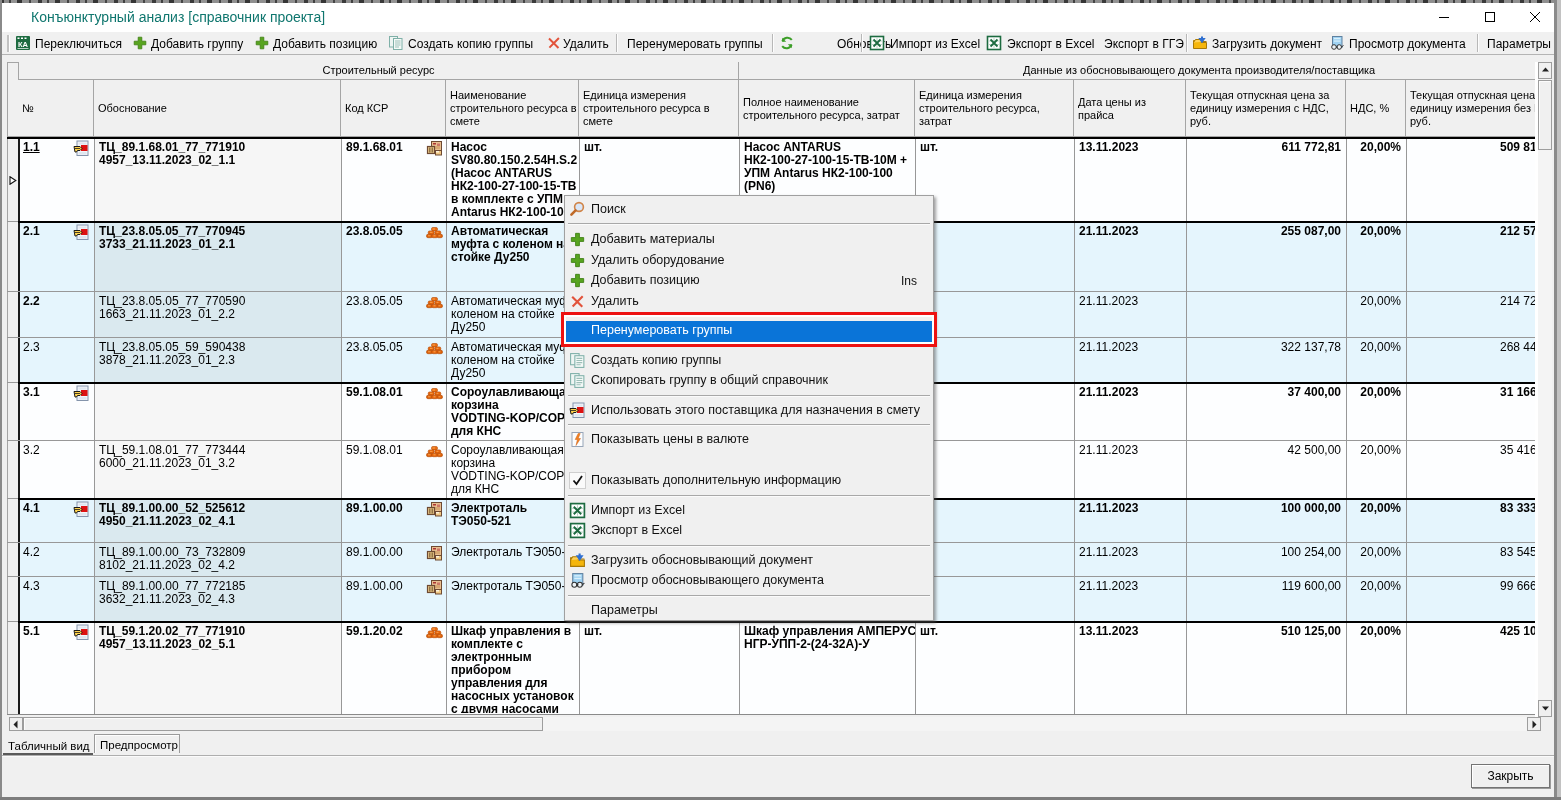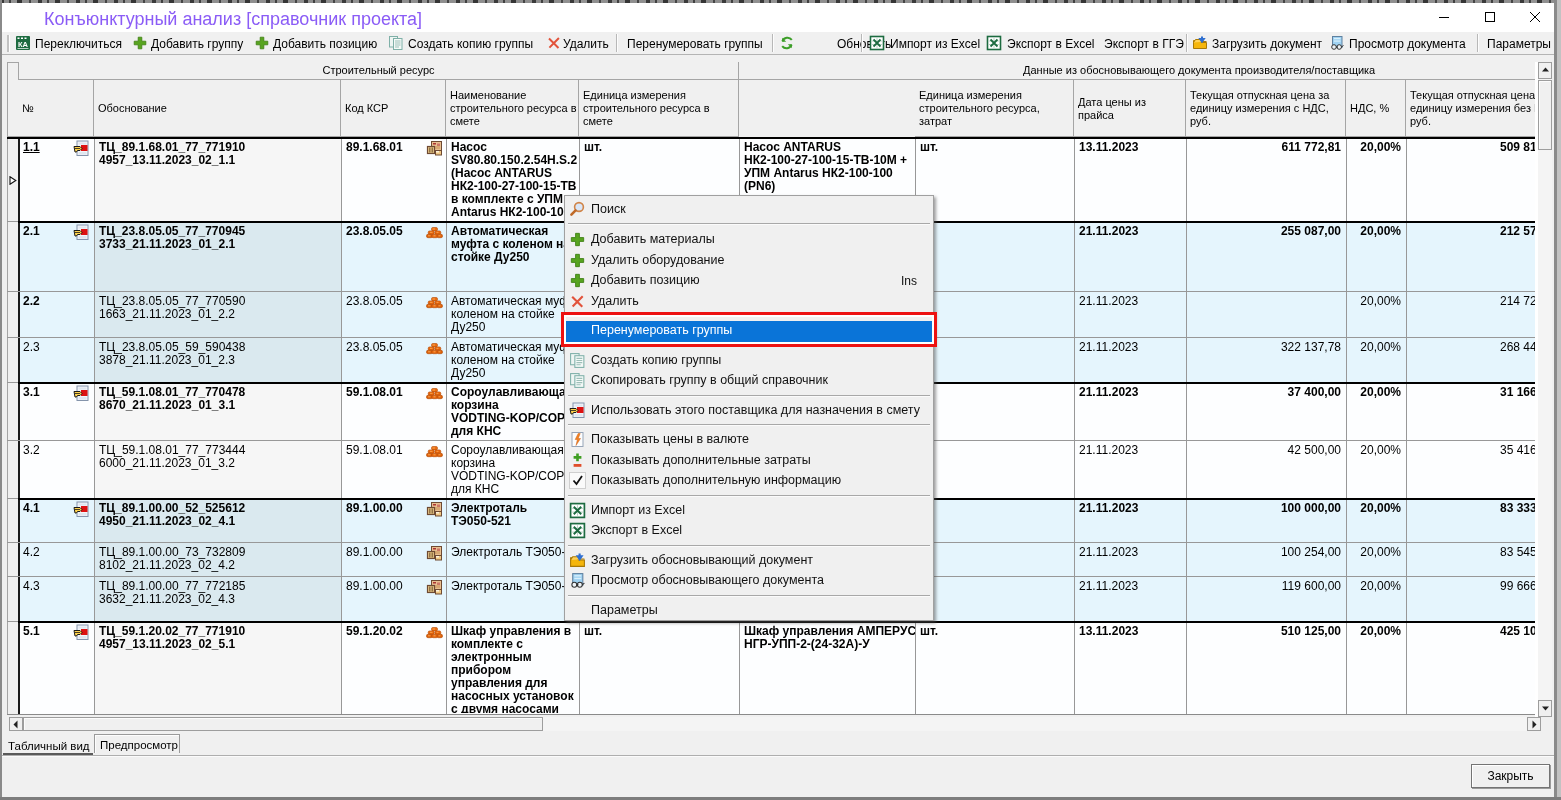--- a/index.html
+++ b/index.html
@@ -2,21 +2,21 @@
 <html><head><meta charset="utf-8">
 <style>
 *{margin:0;padding:0;box-sizing:border-box}
 html,body{width:1561px;height:800px;overflow:hidden;font-family:"Liberation Sans",sans-serif;background:#f0f0f0}
 .abs{position:absolute}
 #page{position:relative;width:1561px;height:800px;background:#f0f0f0}
 
 #topstrip{left:0;top:0;width:1561px;height:3px;background:#909090;
  background-image:repeating-linear-gradient(90deg,#3a3a3a 0 4px,#8f8f8f 4px 9px,#404040 9px 11px,#939393 11px 17px,#353535 17px 22px,#8f8f8f 22px 29px,#454545 29px 31px,#909090 31px 38px);}
 #titlebar{left:2px;top:3px;width:1555px;height:29px;background:#fff}
-#title{left:44px;top:9px;font-size:18px;color:#8b5cf6}
+#title{left:31px;top:9px;font-size:14px;color:#0f766e}
 .capbtn{top:10px;width:14px;height:14px}
 #frameL{left:0;top:0;width:2px;height:800px;background:#8a8a8a}
 #frameR{left:1554px;top:0;width:3px;height:797px;background:#8a8a8a}
 #frameRbg{left:1557px;top:0;width:4px;height:800px;background:#c2c2c2}
 #frameB{left:0;top:797px;width:1561px;height:3px;background:#7d7d7d}
 
 #toolbar{left:2px;top:32px;width:1552px;height:23px;background:#f0f0f0;border-bottom:1px solid #b4b4b4}
 #tbgap{left:2px;top:56px;width:1552px;height:6px;background:#f0f0f0}
 .tbt{position:absolute;top:5px;font-size:12px;color:#000;white-space:nowrap}
 .tbi{position:absolute;top:3px;width:16px;height:16px}
@@ -152,20 +152,23 @@
     </div>
 <div class="hcell hc2" style="left:341px;top:80px;width:105px;height:57px">
       <div>Код КСР</div>
     </div>
 <div class="hcell hc2" style="left:446px;top:80px;width:133px;height:57px">
       <div>Наименование<br>строительного ресурса в<br>смете</div>
     </div>
 <div class="hcell hc2" style="left:579px;top:80px;width:160px;height:57px">
       <div>Единица измерения<br>строительного ресурса в<br>смете</div>
     </div>
+<div class="hcell hc2" style="left:739px;top:80px;width:176px;height:57px">
+      <div>Полное наименование<br>строительного ресурса, затрат</div>
+    </div>
 <div class="hcell hc2" style="left:915px;top:80px;width:159px;height:57px">
       <div>Единица измерения<br>строительного ресурса,<br>затрат</div>
     </div>
 <div class="hcell hc2" style="left:1074px;top:80px;width:112px;height:57px">
       <div>Дата цены из<br>прайса</div>
     </div>
 <div class="hcell hc2" style="left:1186px;top:80px;width:160px;height:57px">
       <div>Текущая отпускная цена за<br>единицу измерения с НДС,<br>руб.</div>
     </div>
 <div class="hcell hc2" style="left:1346px;top:80px;width:60px;height:57px">
@@ -308,21 +311,20 @@
 <div class="cell" style="left:1407px;top:338px;width:128px;height:43px;padding-left:93px">268 448,15</div>
 <div class="cell b" style="left:19px;top:383px;width:75px;height:56px;">3.1</div>
 <div class="abs" style="left:73px;top:385px;width:17px;height:17px"><svg viewBox="0 0 17 17">
         <rect x="4" y="1" width="11" height="14.5" fill="#f2f5fa" stroke="#8494ab"></rect>
         <rect x="5.5" y="2.5" width="8" height="2" fill="#dfe6ef"></rect>
         <rect x="5.5" y="12" width="8" height="2.5" fill="#dfe6ef"></rect>
         <rect x="8" y="5" width="6.5" height="6" fill="#dd1111"></rect>
         <path d="M1,6.5h6l2,2l-2,2H4.5l-1,1.5H2z" fill="#ffd34d" stroke="#1a1a1a" stroke-width="1"></path>
         <path d="M2,8.5h5" stroke="#1a1a1a" stroke-width="0.8"></path>
       </svg></div>
-<div class="cell b" style="left:95px;top:383px;width:246px;height:56px;">ТЦ_59.1.08.01_77_770478<br>8670_21.11.2023_01_3.1</div>
 <div class="cell b" style="left:342px;top:383px;width:104px;height:56px;">59.1.08.01</div>
 <div class="abs" style="left:426px;top:385px;width:17px;height:17px"><svg viewBox="0 0 17 17">
         <g stroke="#b34b05" stroke-width="0.6">
           <rect x="5.5" y="3.5" width="6" height="3.4" rx="1.4" fill="#ea6c12"></rect>
           <rect x="2.2" y="6.9" width="6" height="3.4" rx="1.4" fill="#e8650c"></rect>
           <rect x="8.8" y="6.9" width="6" height="3.4" rx="1.4" fill="#e8650c"></rect>
           <rect x="0.5" y="10.3" width="6" height="3.4" rx="1.4" fill="#dd5f08"></rect>
           <rect x="5.7" y="10.3" width="6" height="3.4" rx="1.4" fill="#e8650c"></rect>
           <rect x="11" y="10.3" width="5.5" height="3.4" rx="1.4" fill="#dd5f08"></rect>
         </g>
@@ -544,27 +546,20 @@
         <div class="mtxt">Использовать этого поставщика для назначения в смету</div>
       </div>
       <div class="msep" style="top:228.1px"></div>
       <div class="mi" style="top:233.2px;height:20.5px">
         <div class="mico"><svg viewBox="0 0 17 17">
             <rect x="3" y="1.5" width="11" height="14" fill="#fcfdfe" stroke="#97a5b8"></rect>
             <path d="M9.2,2.5L6.2,8.5h2.2L7,14.5l4.5-7H9.2l2-5z" fill="#f58220" stroke="#c8611a" stroke-width="0.5"></path>
           </svg></div>
         <div class="mtxt">Показывать цены в валюте</div>
       </div>
-      <div class="mi" style="top:253.7px;height:20.5px">
-        <div class="mico"><svg viewBox="0 0 17 17">
-            <path d="M7.2,1.5h2.6v2.6h2.6v2.6H9.8v2.6H7.2V6.7H4.6V4.1h2.6z" fill="#3f9e22"></path>
-            <rect x="4.6" y="12" width="7.8" height="2.8" fill="#e04e2a"></rect>
-          </svg></div>
-        <div class="mtxt">Показывать дополнительные затраты</div>
-      </div>
       <div class="mi" style="top:274.2px;height:20.5px">
         <div class="mico"><svg viewBox="0 0 17 17">
             <rect x="0.5" y="0.5" width="16" height="16" fill="#fafafa" stroke="#cfcfcf"></rect>
             <path d="M4.5,8.5l3,3.5l5.5-8" fill="none" stroke="#111" stroke-width="1.8"></path>
           </svg></div>
         <div class="mtxt">Показывать дополнительную информацию</div>
       </div>
       <div class="msep" style="top:298.5px"></div>
       <div class="mi" style="top:303.7px;height:20.5px">
         <div class="mico"><svg viewBox="0 0 16 16">

